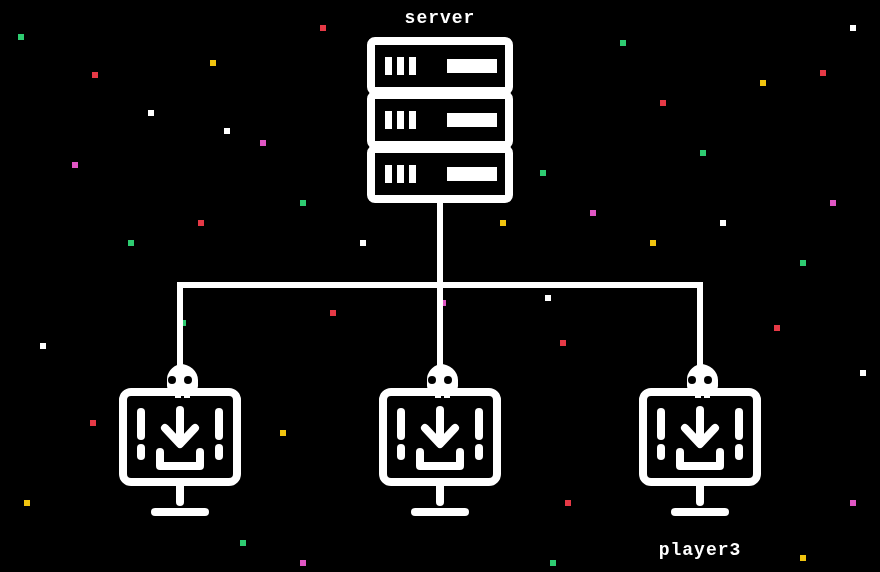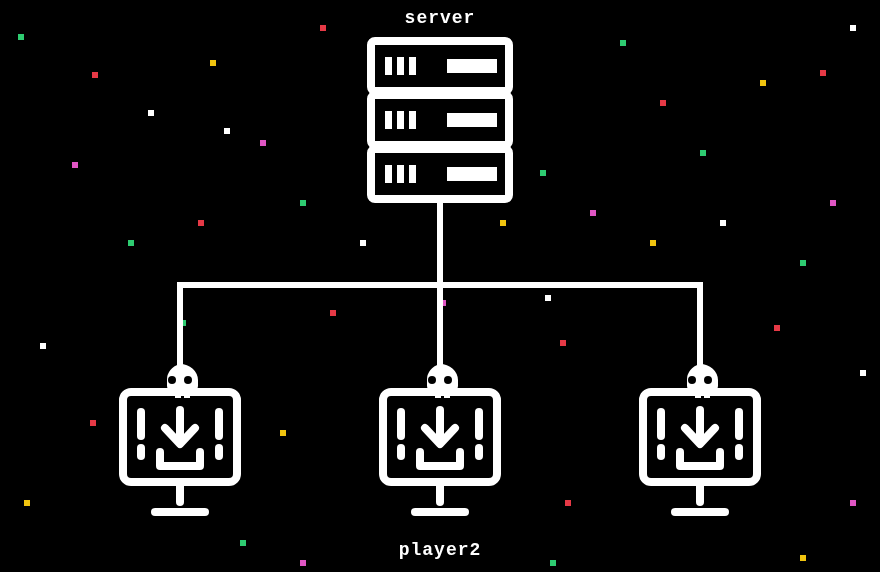--- a/index.html
+++ b/index.html
@@ -141,21 +141,20 @@
       </g>
       <g fill="#fff">
         <path d="M65 2 a18 16 0 0 1 18 16 v6 a6 6 0 0 1 -6 6 h-2 v6 h-6 v-6 h-3 v6 h-6 v-6 h-2 a6 6 0 0 1 -6 -6 v-6 a18 16 0 0 1 13 -16 z"></path>
       </g>
       <g fill="#000">
           <circle cx="57" cy="18" r="4"></circle>
           <circle cx="73" cy="18" r="4"></circle>
         </g>
     </svg>
   </div>
-  <div class="label" style="left:360px;top:540px">player2</div>
 
   <div class="node" style="left:635px;top:362px">
     <svg width="130" height="160" viewBox="0 0 130 160">
       <g fill="none" stroke="#fff" stroke-width="8" stroke-linecap="round" stroke-linejoin="round">
         <rect x="8" y="30" width="114" height="90" rx="8"></rect>
         <line x1="65" y1="120" x2="65" y2="140"></line>
         <line x1="40" y1="150" x2="90" y2="150"></line>
         <line x1="65" y1="48" x2="65" y2="78"></line>
         <polyline points="50,66 65,82 80,66"></polyline>
         <polyline points="45,90 45,104 85,104 85,90"></polyline>
@@ -166,14 +165,15 @@
       </g>
       <g fill="#fff">
         <path d="M65 2 a18 16 0 0 1 18 16 v6 a6 6 0 0 1 -6 6 h-2 v6 h-6 v-6 h-3 v6 h-6 v-6 h-2 a6 6 0 0 1 -6 -6 v-6 a18 16 0 0 1 13 -16 z"></path>
       </g>
       <g fill="#000">
           <circle cx="57" cy="18" r="4"></circle>
           <circle cx="73" cy="18" r="4"></circle>
         </g>
     </svg>
   </div>
+  <div class="label" style="left:620px;top:540px">player3</div>
 
 </div>
 
 </body></html>

